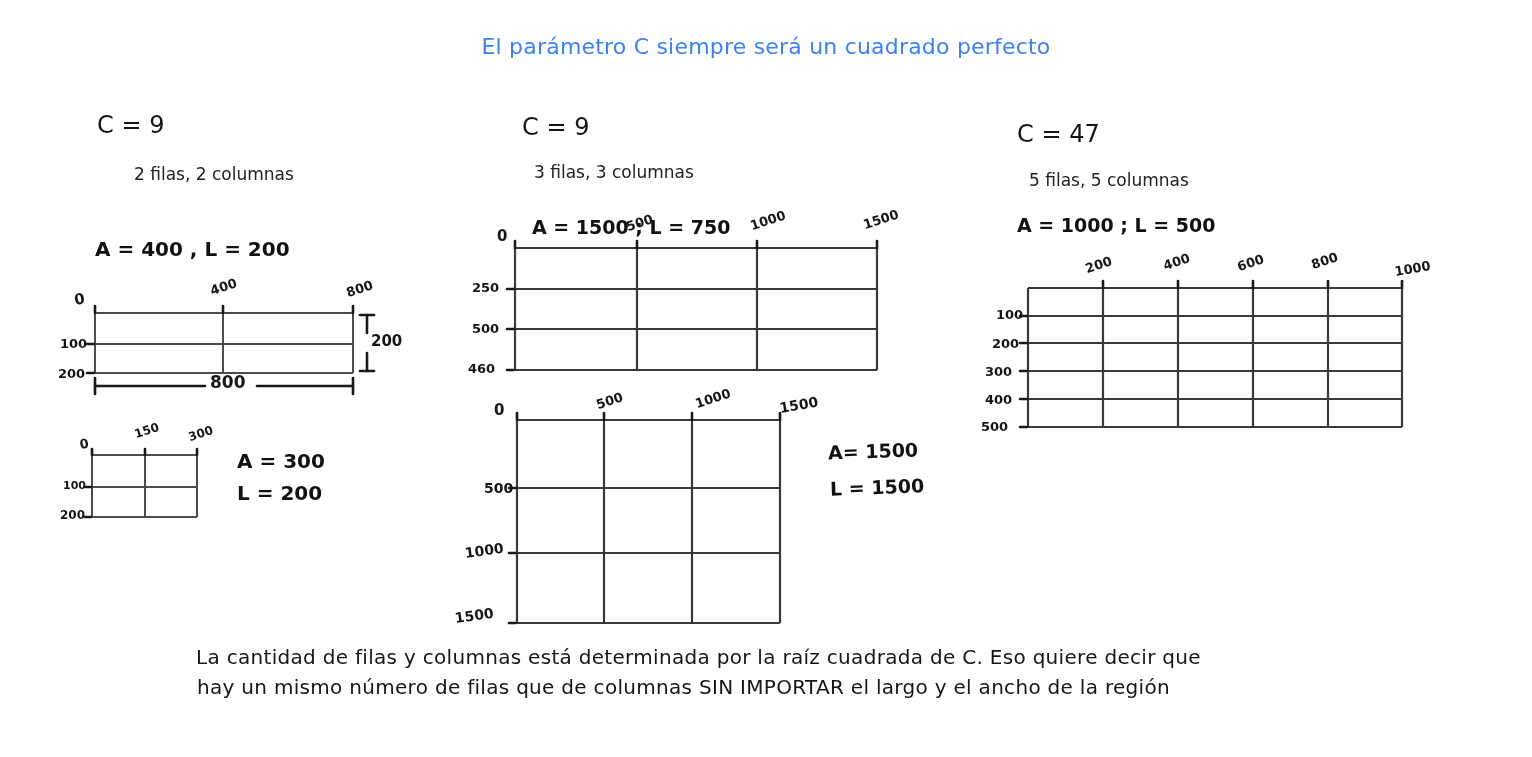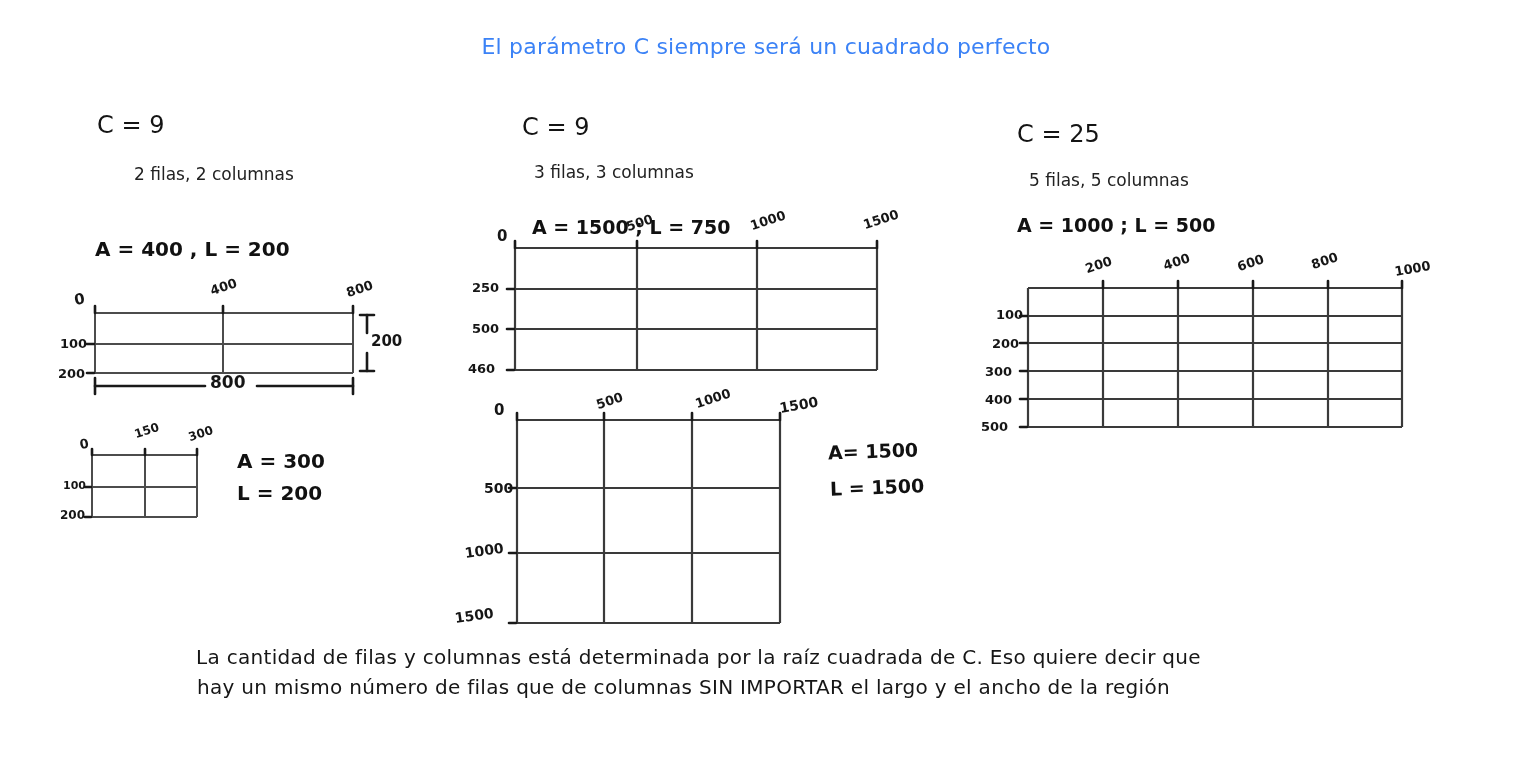--- a/index.html
+++ b/index.html
@@ -130,21 +130,21 @@
 <span class="abs tick" style="left:494px;top:401px;font-size:15px;">0</span>
 <span class="abs tick" style="left:599px;top:397px;font-size:13px;transform:rotate(-18deg);">500</span>
 <span class="abs tick" style="left:698px;top:396px;font-size:13px;transform:rotate(-18deg);">1000</span>
 <span class="abs tick" style="left:781px;top:400px;font-size:14px;transform:rotate(-10deg);">1500</span>
 <span class="abs tick" style="left:484px;top:480px;font-size:14px;">500</span>
 <span class="abs tick" style="left:466px;top:545px;font-size:14px;transform:rotate(-8deg);">1000</span>
 <span class="abs tick" style="left:456px;top:610px;font-size:14px;transform:rotate(-8deg);">1500</span>
 <span class="abs figlabel" style="left:828px;top:440px;transform:rotate(-2deg);">A= 1500</span>
 <span class="abs figlabel" style="left:830px;top:476px;transform:rotate(-2deg);">L = 1500</span>
 
-<div class="abs heading" style="left:1017px;top:120px;">C = 25</div>
+<div class="abs heading" style="left:1017px;top:120px;">C = 47</div>
 <div class="abs sub" style="left:1029px;top:170px;">5 filas, 5 columnas</div>
 
 <div class="abs figlabel" style="left:1017px;top:214px;">A = 1000  ;   L = 500</div>
 <svg style="left:965px;top:258px;" width="470" height="180" viewBox="0 0 470 180">
   <line class="glc" x1="63" y1="30" x2="437" y2="30"></line>
   <line class="glc" x1="63" y1="58" x2="437" y2="58"></line>
   <line class="glc" x1="63" y1="85" x2="437" y2="85"></line>
   <line class="glc" x1="63" y1="113" x2="437" y2="113"></line>
   <line class="glc" x1="63" y1="141" x2="437" y2="141"></line>
   <line class="glc" x1="63" y1="169" x2="437" y2="169"></line>

